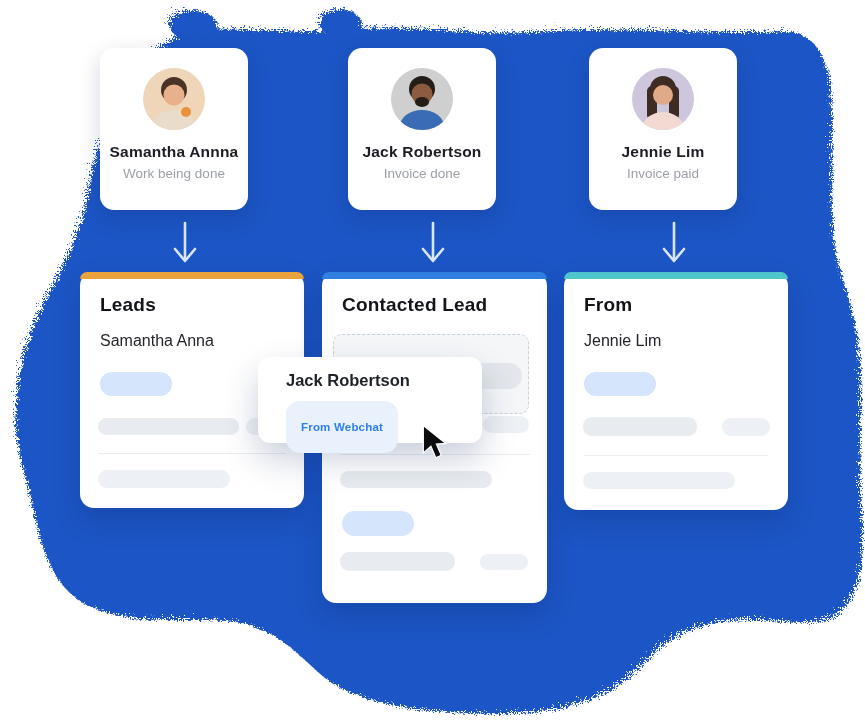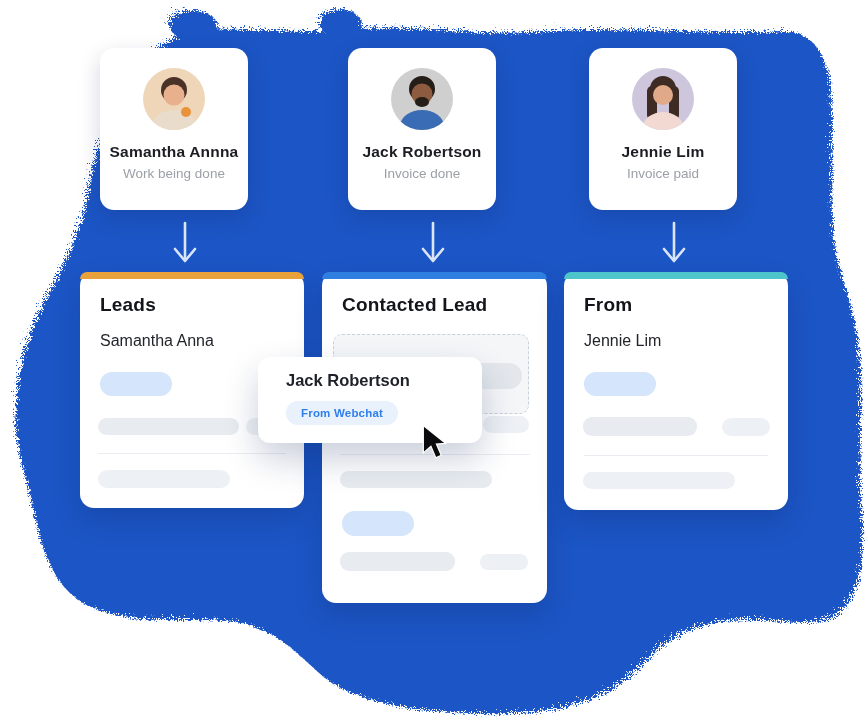--- a/index.html
+++ b/index.html
@@ -53,21 +53,21 @@
   
   .drag-card{
     position:absolute;left:258px;top:357px;width:224px;height:86px;
     background:#ffffff;border-radius:12px;z-index:5;
     box-shadow:0 16px 34px rgba(15,35,90,.22);
   }
   .drag-name{position:absolute;left:28px;top:14px;font-size:16.5px;font-weight:600;color:#1e2127;}
   .badge{
     position:absolute;left:28px;top:44px;background:#E8F1FC;color:#2F80ED;
     font-size:11.5px;font-weight:700;letter-spacing:.2px;
-    padding:6px 15px;border-radius:14px;
+    padding:20px 15px;border-radius:14px;
   }
   #cursor{position:absolute;left:420px;top:424px;z-index:6;}
 </style>
 </head>
 <body>
 
 <div id="canvas">
 
   <svg id="blob-svg" width="865" height="720" viewBox="0 0 865 720">
     <defs>

